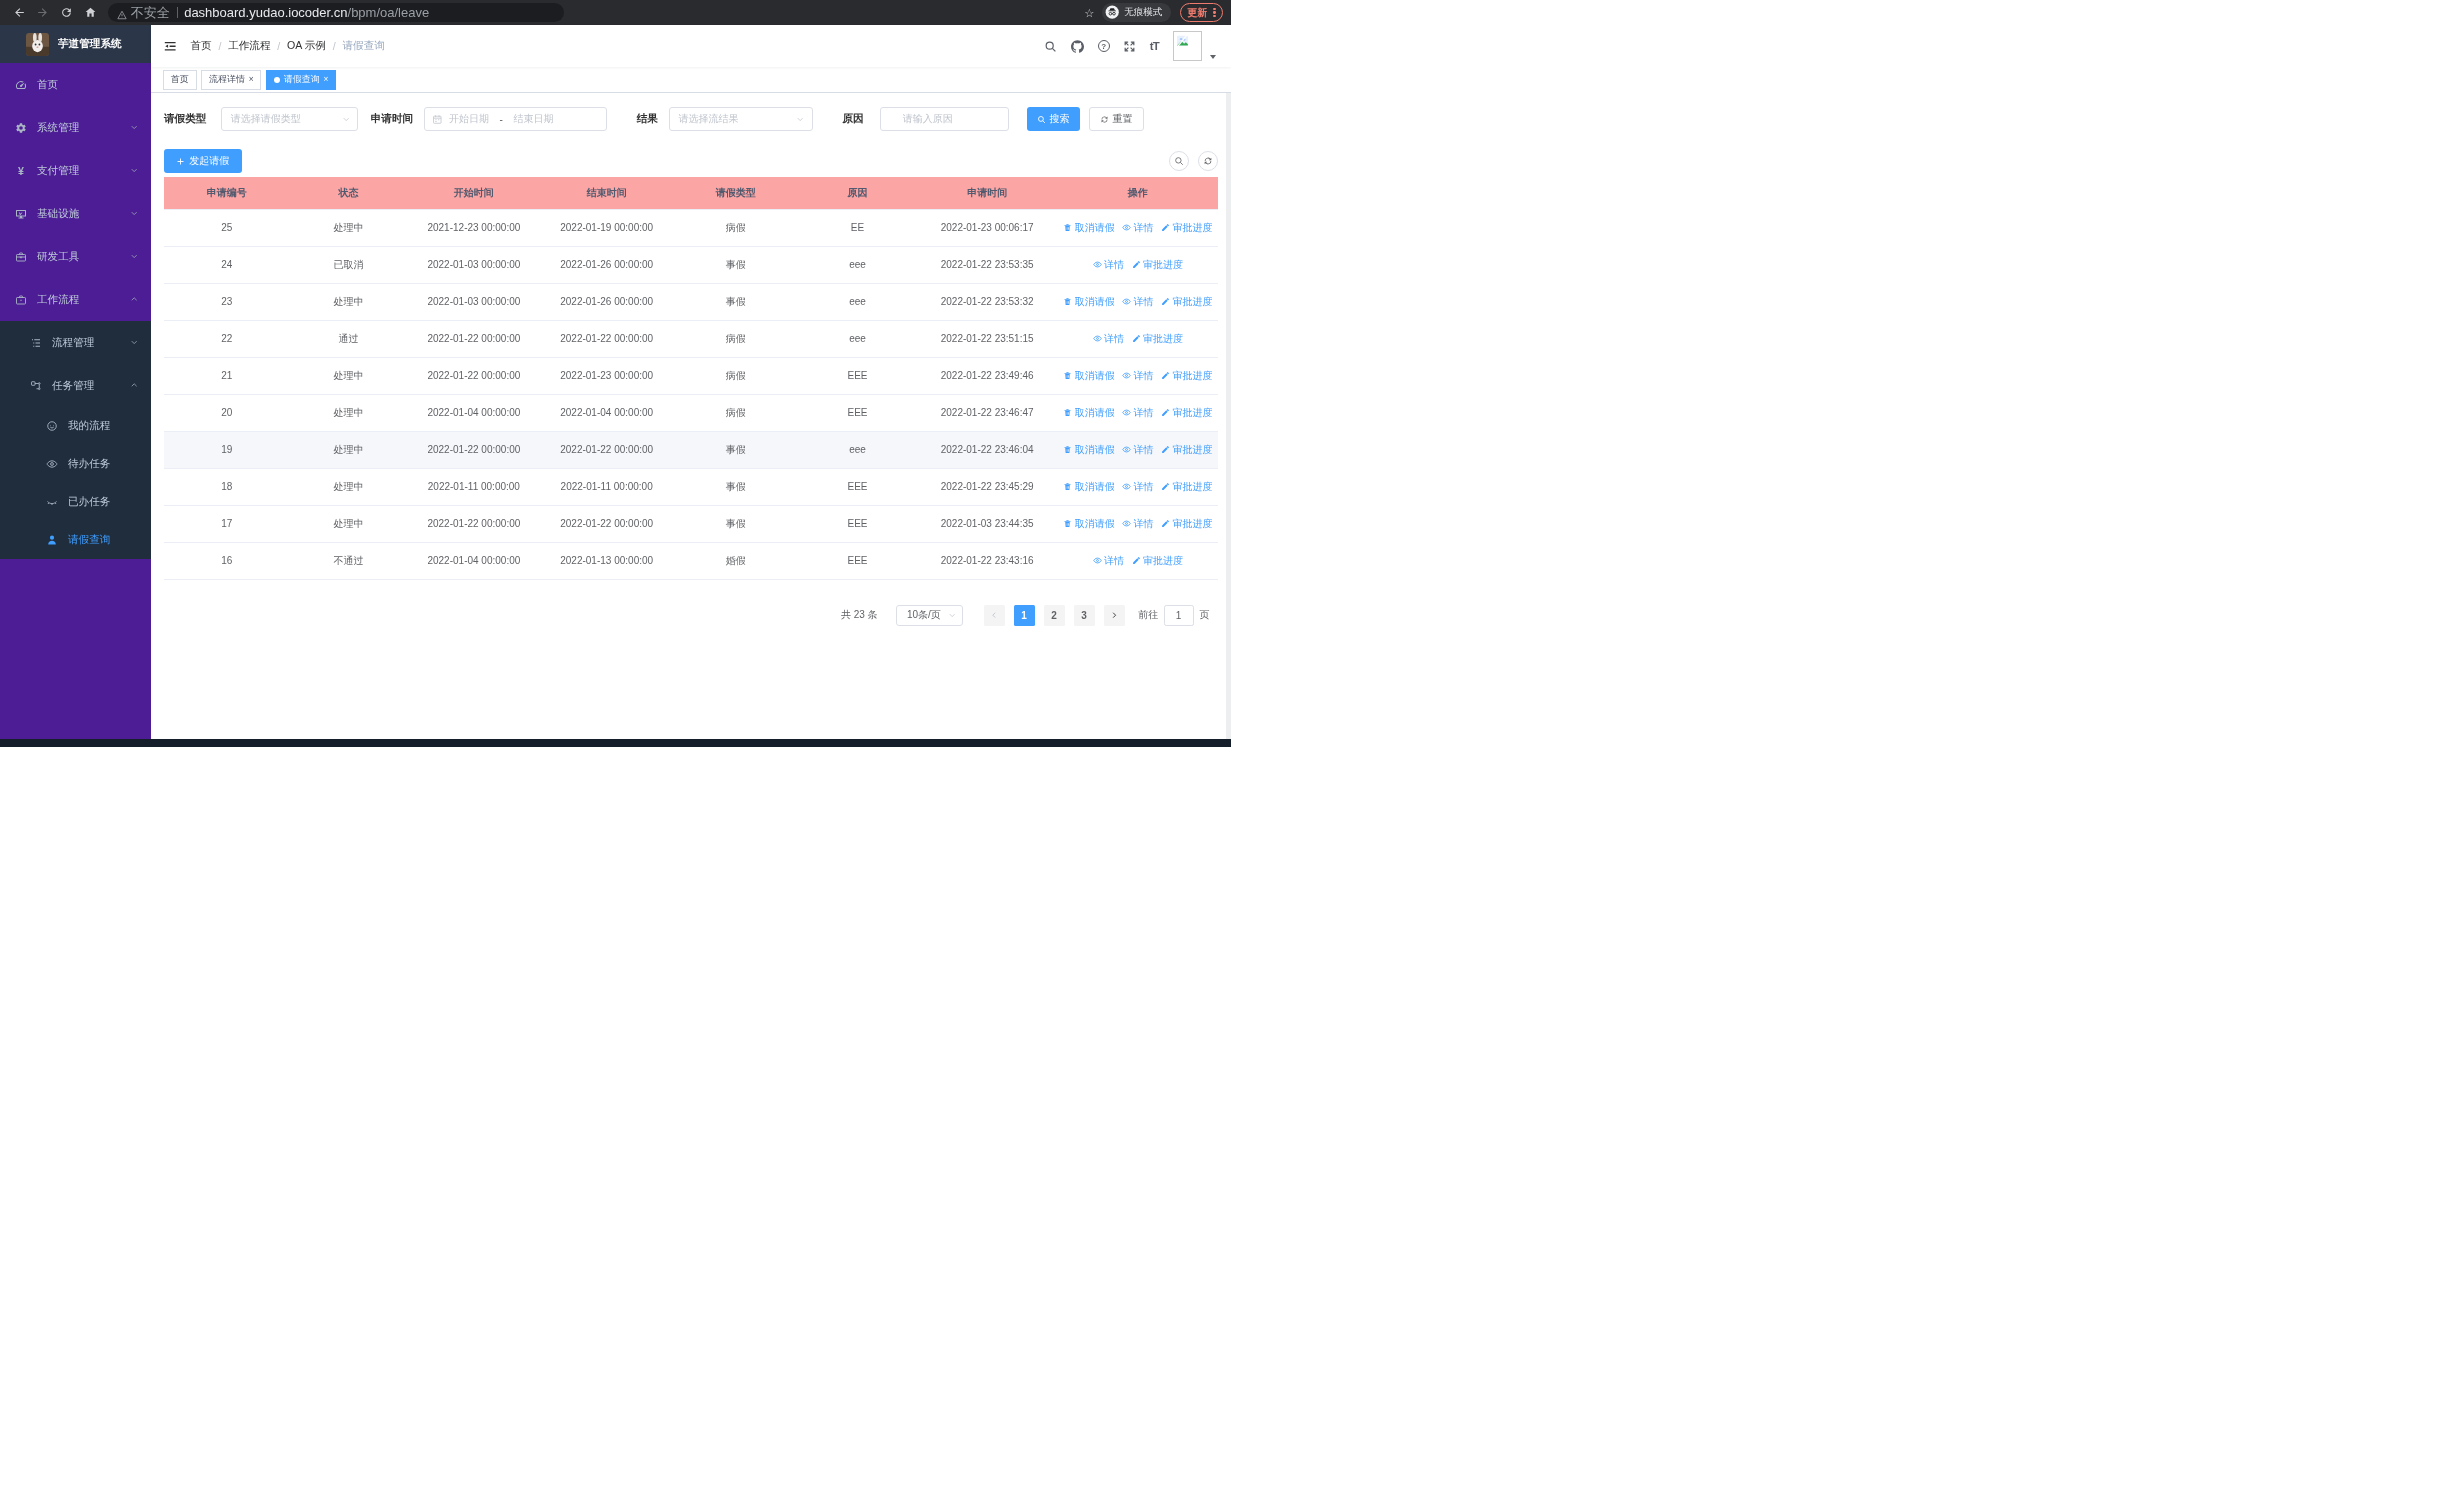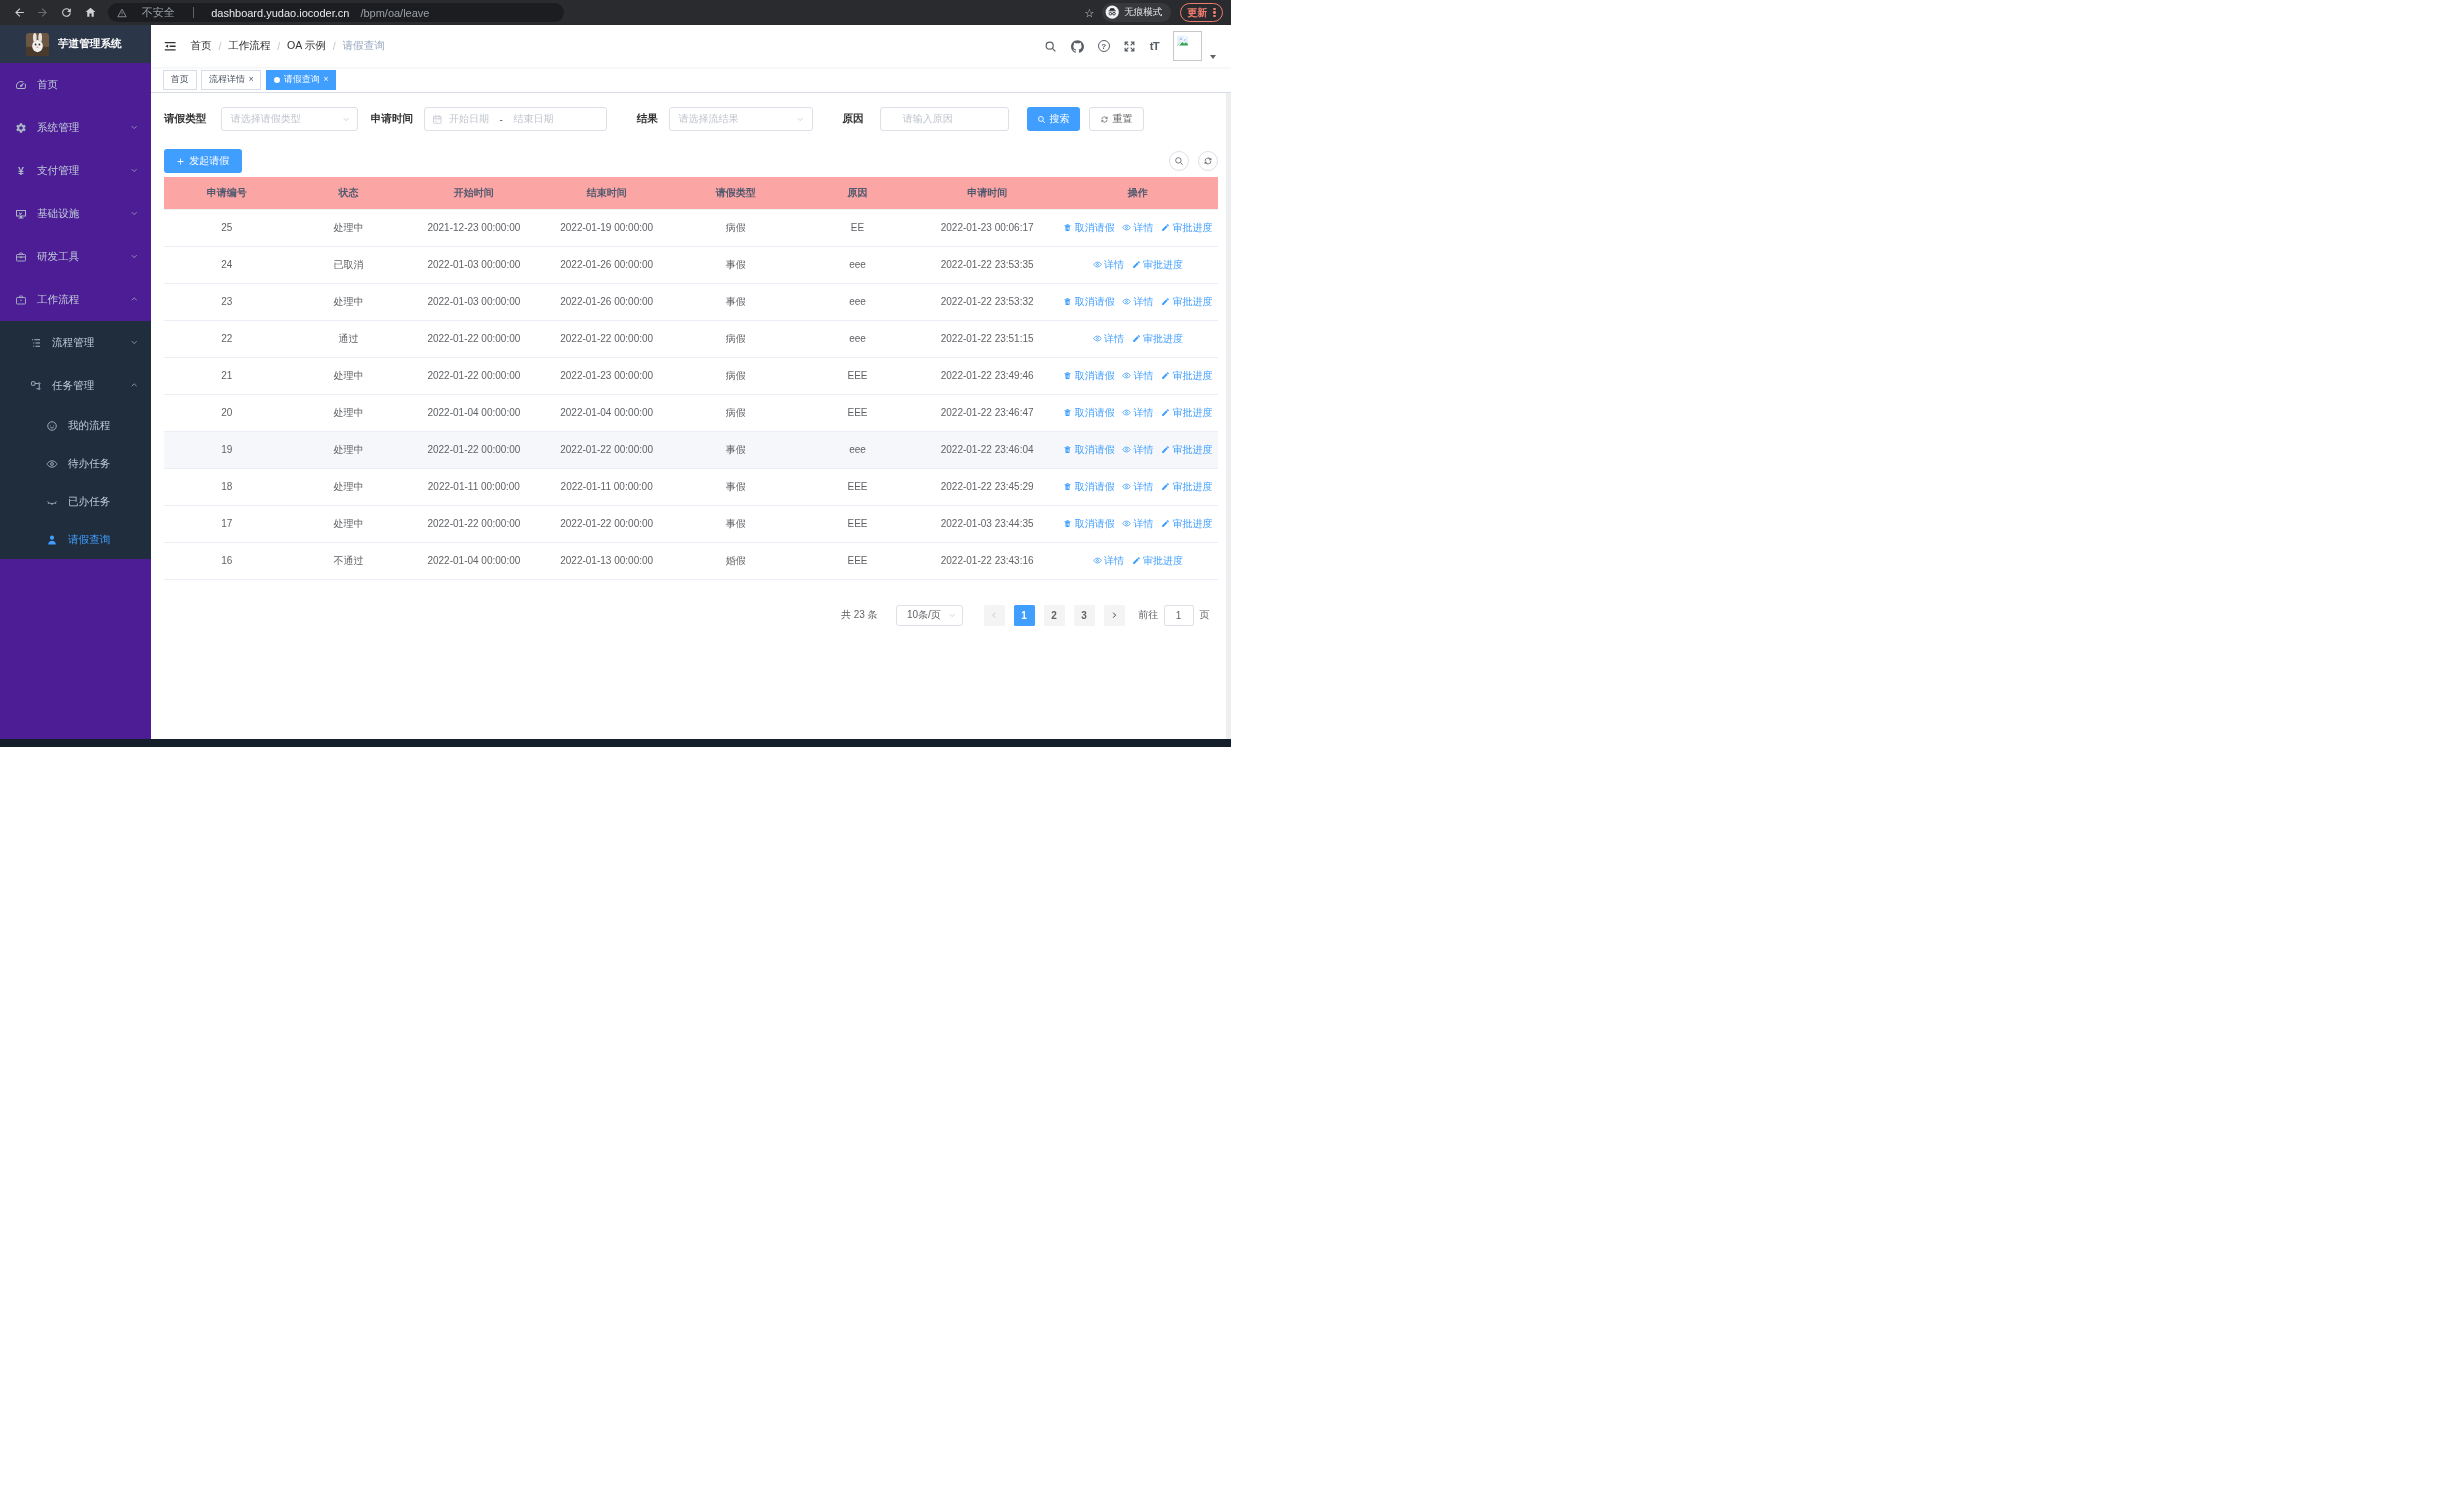--- a/index.html
+++ b/index.html
@@ -6,21 +6,21 @@
   html,body { width:1231px; height:747px; overflow:hidden; background:#fff;
     font-family:"Liberation Sans","DejaVu Sans",sans-serif; }
   .screen { position:relative; width:1231px; height:747px; display:flex; flex-direction:column; }
 
   
   .chrome { height:25px; background:#2a2b2e; display:flex; align-items:center; padding:0 7.6px; flex:0 0 auto; }
   .nav-ic { width:13px; height:13px; color:#cfd1d4; margin:0 5.3px; flex:0 0 auto; }
   .nav-ic.disabled { color:#6b6d70; }
   .nav-ic svg { width:100%; height:100%; display:block; }
   .url-pill { height:19px; width:456px; margin-left:6px; background:#1c1d20; border-radius:10px;
-    display:flex; align-items:center; padding:0 9px; font-size:11px;gap:11px; }
+    display:flex; align-items:center; padding:0 9px; font-size:13px; }
   .warn-ic { width:10px; height:10px; color:#9aa0a6; margin-right:3.8px; }
   .warn-ic svg { width:100%; height:100%; }
   .sec-label { color:#9aa0a6; margin-right:6.8px; }
   .url-sep { width:0.8px; height:10.6px; background:#5f6368; margin-right:6.8px; }
   .url-host { color:#e8eaed; }
   .url-path { color:#9aa0a6; }
   .chrome-spacer { flex:1; }
   .star { color:#c7cacd; font-size:11.4px; margin:0 7.6px; }
   .incog-pill { height:19px; background:#38393d; border-radius:10px; display:flex; align-items:center;
     padding:0 8.4px 0 3px; gap:4.6px; color:#e8eaed; font-size:9.5px; }

